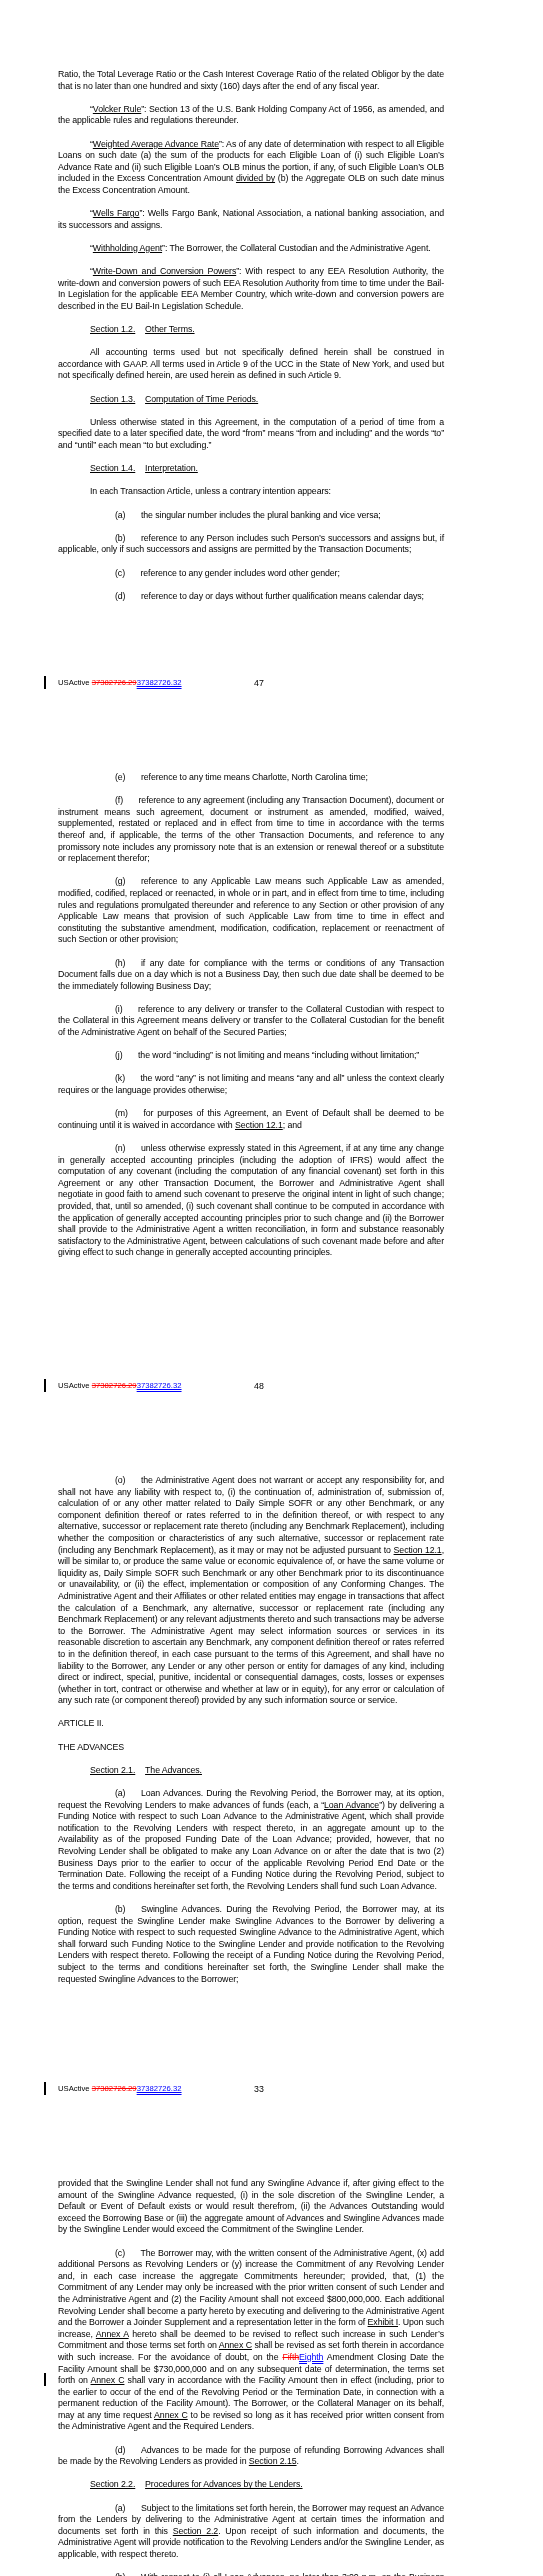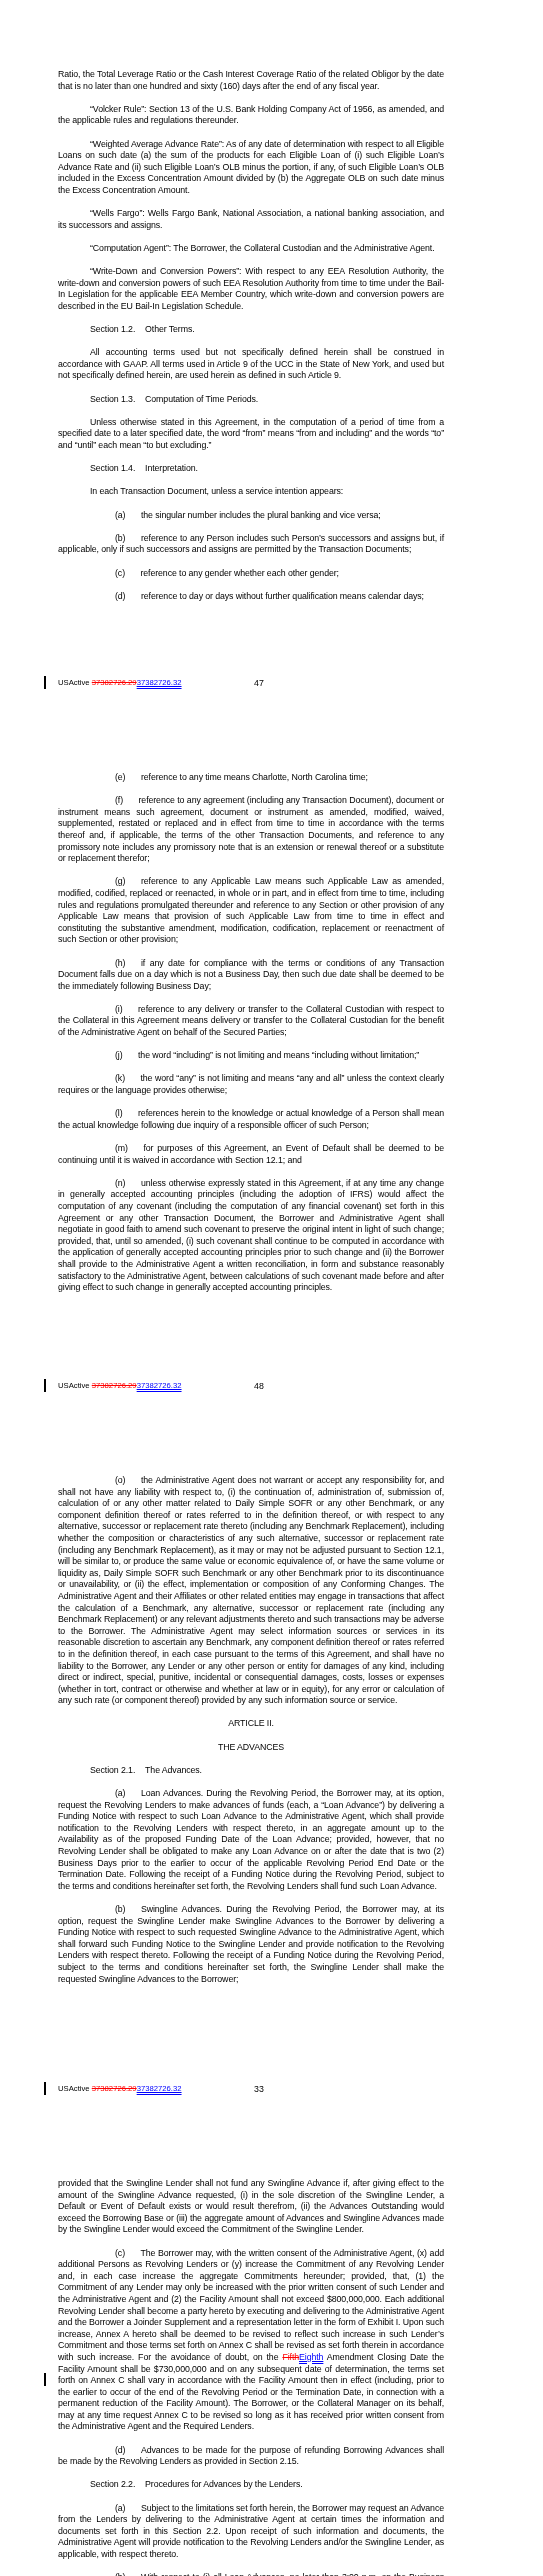--- a/index.html
+++ b/index.html
@@ -6,22 +6,22 @@
   body { width:544px; font-family:"Liberation Sans", sans-serif; color:#000; }
   .doc { width:544px; }
   .page { position:relative; width:502px; height:703px; background:#fff; overflow:hidden; }
   .content { position:absolute; left:58px; right:58px; top:69px; }
   p.para {
     font-size:8.8px; line-height:11.6px; letter-spacing:-0.1px;
     text-align:justify; text-indent:32px; margin:0 0 11.6px 0;
   }
   p.noindent { text-indent:0; }
   p.clause  { text-indent:57px; }
-  p.center  { text-align:center; text-indent:0; }
-  .u   { }
+  p.center  { text-align:left; text-indent:0; }
+  .u   { text-decoration:underline; }
   .del { color:#FF0000; text-decoration:line-through; text-decoration-color:#FF0000;margin-top:12px; }
   .ins { color:#0000FF; text-decoration:underline double; text-decoration-color:#0000FF;margin-top:14px; }
   .tab  { display:inline-block; width:15.5px; }
   .htab { display:inline-block; width:9.8px; }
   .page-footer { position:absolute; left:58px; right:58px; bottom:14px; height:11.3px; font-size:7.7px; }
   .pageno { position:absolute; left:16px; right:0; top:0; text-align:center; font-size:8.8px; }
   .docid { position:relative; }
   .changebar { position:absolute; left:44px; width:1.5px; background:#000; }
   .bar-footer { bottom:14.4px; height:12.4px; }
   .bar-amendment { top:264px; height:13.4px; }
@@ -29,46 +29,45 @@
 </head>
 <body>
 
 <div class="doc">
     <div class="page">
       <div class="content">
         <p class="para noindent"><span>Ratio, the Total Leverage Ratio or the Cash Interest Coverage Ratio of the related Obligor by the date that is no later than one hundred and sixty (160) days after the end of any fiscal year.</span></p>
         <p class="para"><span>“</span><span class="u">Volcker Rule</span><span>”:  Section 13 of the U.S. Bank Holding Company Act of 1956, as amended, and the applicable rules and regulations thereunder.</span></p>
         <p class="para"><span>“</span><span class="u">Weighted Average Advance Rate</span><span>”:  As of any date of determination with respect to all Eligible Loans on such date (a) the sum of the products for each Eligible Loan of (i) such Eligible Loan’s Advance Rate and (ii) such Eligible Loan’s OLB minus the portion, if any, of such Eligible Loan’s OLB included in the Excess Concentration Amount </span><span class="u">divided by</span><span> (b) the Aggregate OLB on such date minus the Excess Concentration Amount.</span></p>
         <p class="para"><span>“</span><span class="u">Wells Fargo</span><span>”:  Wells Fargo Bank, National Association, a national banking association, and its successors and assigns.</span></p>
-        <p class="para"><span>“</span><span class="u">Computation Agent</span><span>”:  The Borrower, the Collateral Custodian and the Administrative Agent.</span></p>
+        <p class="para"><span>“</span><span class="u">Withholding Agent</span><span>”:  The Borrower, the Collateral Custodian and the Administrative Agent.</span></p>
         <p class="para"><span>“</span><span class="u">Write-Down and Conversion Powers</span><span>”:  With respect to any EEA Resolution Authority, the write-down and conversion powers of such EEA Resolution Authority from time to time under the Bail-In Legislation for the applicable EEA Member Country, which write-down and conversion powers are described in the EU Bail-In Legislation Schedule.</span></p>
         <p class="para heading"><span class="u">Section 1.2.</span><span class="htab"></span><span class="u">Other Terms.</span></p>
         <p class="para"><span>All accounting terms used but not specifically defined herein shall be construed in accordance with GAAP.  All terms used in Article 9 of the UCC in the State of New York, and used but not specifically defined herein, are used herein as defined in such Article 9.</span></p>
         <p class="para heading"><span class="u">Section 1.3.</span><span class="htab"></span><span class="u">Computation of Time Periods.</span></p>
         <p class="para"><span>Unless otherwise stated in this Agreement, in the computation of a period of time from a specified date to a later specified date, the word “from” means “from and including” and the words “to” and “until” each mean “to but excluding.”</span></p>
         <p class="para heading"><span class="u">Section 1.4.</span><span class="htab"></span><span class="u">Interpretation.</span></p>
-        <p class="para"><span>In each Transaction Document, unless a service intention appears:</span></p>
+        <p class="para"><span>In each Transaction Article, unless a contrary intention appears:</span></p>
         <p class="para clause"><span>(a)</span><span class="tab"></span><span>the singular number includes the plural banking and vice versa;</span></p>
         <p class="para clause"><span>(b)</span><span class="tab"></span><span>reference to any Person includes such Person’s successors and assigns but, if applicable, only if such successors and assigns are permitted by the Transaction Documents;</span></p>
-        <p class="para clause"><span>(c)</span><span class="tab"></span><span>reference to any gender whether each other gender;</span></p>
+        <p class="para clause"><span>(c)</span><span class="tab"></span><span>reference to any gender includes word other gender;</span></p>
         <p class="para clause"><span>(d)</span><span class="tab"></span><span>reference to day or days without further qualification means calendar days;</span></p>
       </div>
       <div class="changebar bar-footer"></div>
       <div class="page-footer"><div class="pageno">47</div><span class="docid"><span>USActive </span><span class="del">37382726.29</span><span class="ins">37382726.32</span></span></div>
     </div>
     <div class="page">
       <div class="content">
         <p class="para clause"><span>(e)</span><span class="tab"></span><span>reference to any time means Charlotte, North Carolina time;</span></p>
         <p class="para clause"><span>(f)</span><span class="tab"></span><span>reference to any agreement (including any Transaction Document), document or instrument means such agreement, document or instrument as amended, modified, waived, supplemented, restated or replaced and in effect from time to time in accordance with the terms thereof and, if applicable, the terms of the other Transaction Documents, and reference to any promissory note includes any promissory note that is an extension or renewal thereof or a substitute or replacement therefor;</span></p>
         <p class="para clause"><span>(g)</span><span class="tab"></span><span>reference to any Applicable Law means such Applicable Law as amended, modified, codified, replaced or reenacted, in whole or in part, and in effect from time to time, including rules and regulations promulgated thereunder and reference to any Section or other provision of any Applicable Law means that provision of such Applicable Law from time to time in effect and constituting the substantive amendment, modification, codification, replacement or reenactment of such Section or other provision;</span></p>
         <p class="para clause"><span>(h)</span><span class="tab"></span><span>if any date for compliance with the terms or conditions of any Transaction Document falls due on a day which is not a Business Day, then such due date shall be deemed to be the immediately following Business Day;</span></p>
         <p class="para clause"><span>(i)</span><span class="tab"></span><span>reference to any delivery or transfer to the Collateral Custodian with respect to the Collateral in this Agreement means delivery or transfer to the Collateral Custodian for the benefit of the Administrative Agent on behalf of the Secured Parties;</span></p>
         <p class="para clause"><span>(j)</span><span class="tab"></span><span>the word “including” is not limiting and means “including without limitation;”</span></p>
         <p class="para clause"><span>(k)</span><span class="tab"></span><span>the word “any” is not limiting and means “any and all” unless the context clearly requires or the language provides otherwise;</span></p>
-        <p class="para clause"><span>(l)</span><span class="tab"></span><span>references herein to the knowledge or actual knowledge of a Person shall mean the actual knowledge following due inquiry of a responsible officer of such Person;</span></p>
         <p class="para clause"><span>(m)</span><span class="tab"></span><span>for purposes of this Agreement, an Event of Default shall be deemed to be continuing until it is waived in accordance with </span><span class="u">Section 12.1</span><span>; and</span></p>
         <p class="para clause"><span>(n)</span><span class="tab"></span><span>unless otherwise expressly stated in this Agreement, if at any time any change in generally accepted accounting principles (including the adoption of IFRS) would affect the computation of any covenant (including the computation of any financial covenant) set forth in this Agreement or any other Transaction Document, the Borrower and Administrative Agent shall negotiate in good faith to amend such covenant to preserve the original intent in light of such change; provided, that, until so amended, (i) such covenant shall continue to be computed in accordance with the application of generally accepted accounting principles prior to such change and (ii) the Borrower shall provide to the Administrative Agent a written reconciliation, in form and substance reasonably satisfactory to the Administrative Agent, between calculations of such covenant made before and after giving effect to such change in generally accepted accounting principles.</span></p>
       </div>
       <div class="changebar bar-footer"></div>
       <div class="page-footer"><div class="pageno">48</div><span class="docid"><span>USActive </span><span class="del">37382726.29</span><span class="ins">37382726.32</span></span></div>
     </div>
     <div class="page">
       <div class="content">
         <p class="para clause"><span>(o)</span><span class="tab"></span><span>the Administrative Agent does not warrant or accept any responsibility for, and shall not have any liability with respect to, (i) the continuation of, administration of, submission of, calculation of or any other matter related to Daily Simple SOFR or any other Benchmark, or any component definition thereof or rates referred to in the definition thereof, or with respect to any alternative, successor or replacement rate thereto (including any Benchmark Replacement), including whether the composition or characteristics of any such alternative, successor or replacement rate (including any Benchmark Replacement), as it may or may not be adjusted pursuant to </span><span class="u">Section 12.1</span><span>, will be similar to, or produce the same value or economic equivalence of, or have the same volume or liquidity as, Daily Simple SOFR such Benchmark or any other Benchmark prior to its discontinuance or unavailability, or (ii) the effect, implementation or composition of any Conforming Changes.  The Administrative Agent and their Affiliates or other related entities may engage in transactions that affect the calculation of a Benchmark, any alternative, successor or replacement rate (including any Benchmark Replacement) or any relevant adjustments thereto and such transactions may be adverse to the Borrower.  The Administrative Agent may select information sources or services in its reasonable discretion to ascertain any Benchmark, any component definition thereof or rates referred to in the definition thereof, in each case pursuant to the terms of this Agreement, and shall have no liability to the Borrower, any Lender or any other person or entity for damages of any kind, including direct or indirect, special, punitive, incidental or consequential damages, costs, losses or expenses (whether in tort, contract or otherwise and whether at law or in equity), for any error or calculation of any such rate (or component thereof) provided by any such information source or service.</span></p>
         <p class="para center"><span>ARTICLE II.</span></p>

